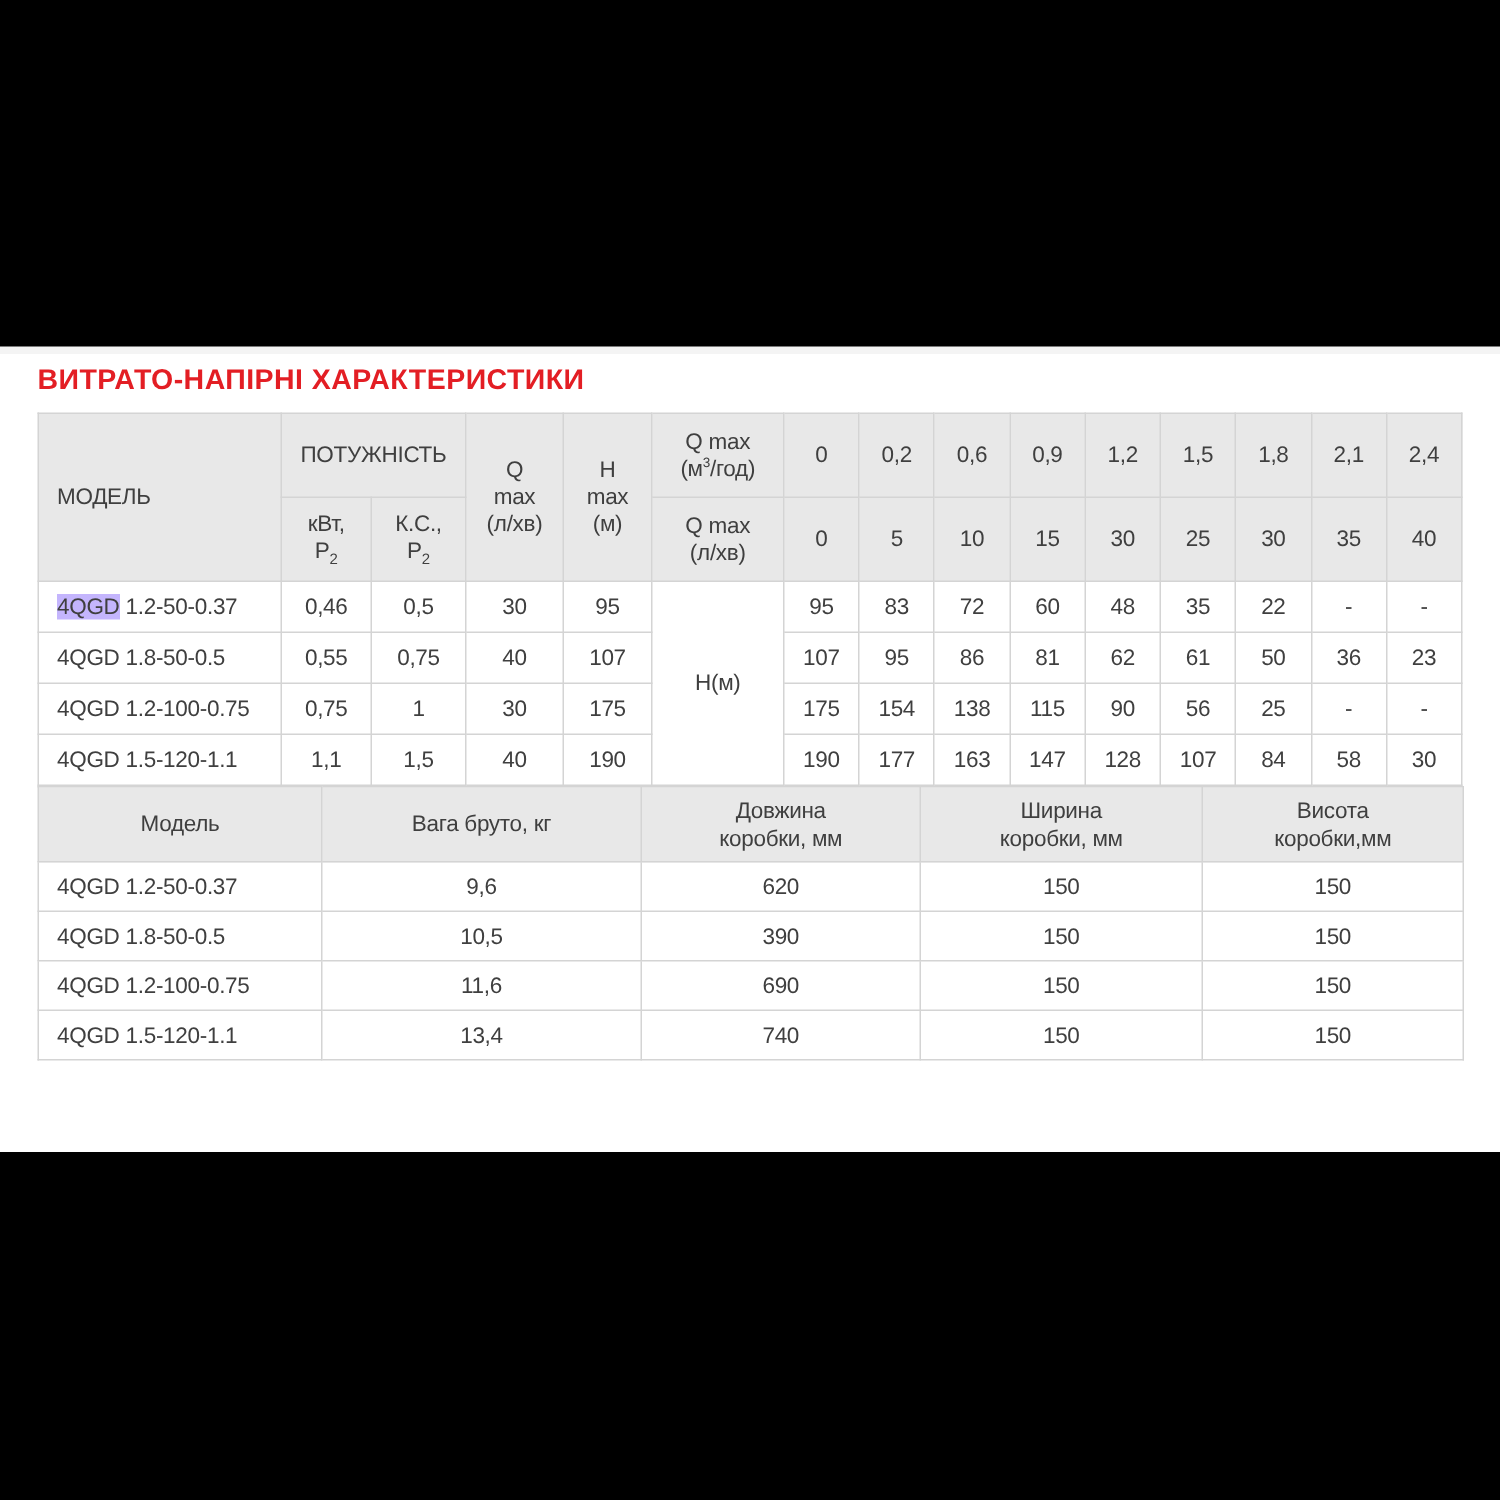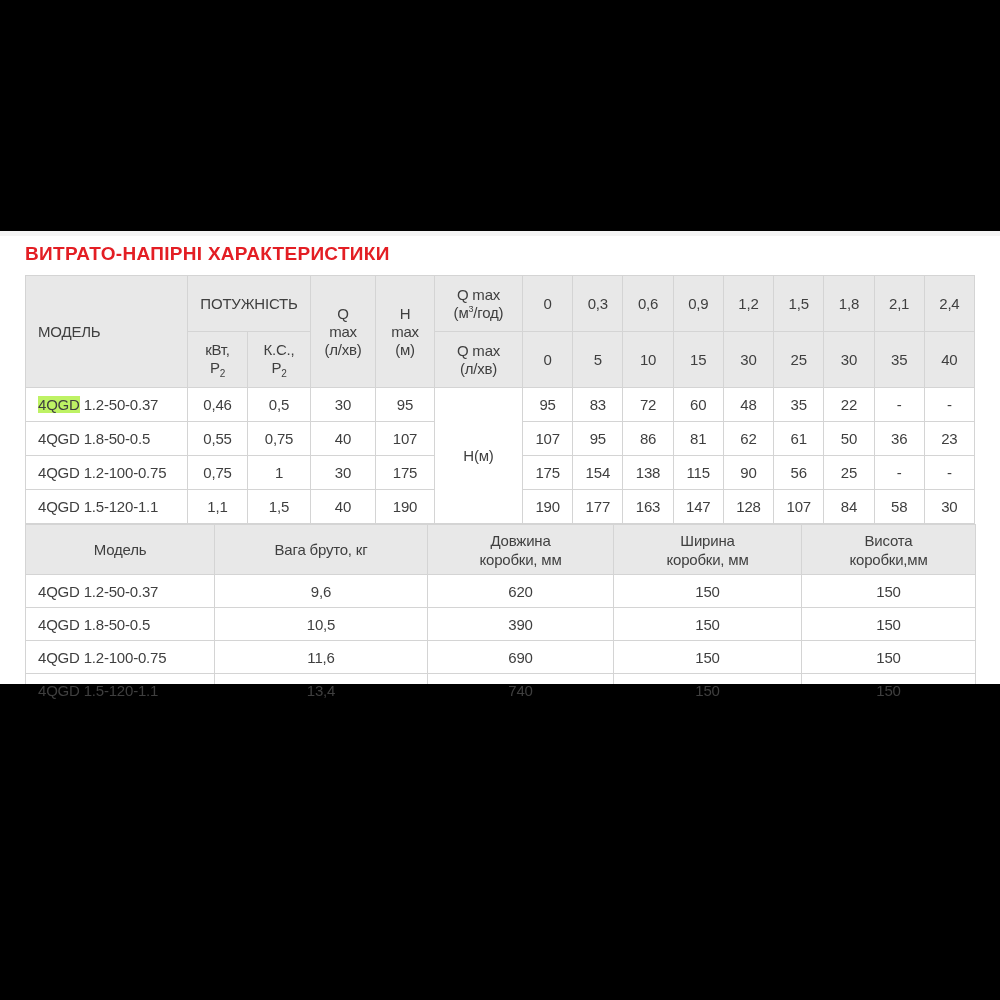--- a/index.html
+++ b/index.html
@@ -5,21 +5,21 @@
   * { margin: 0; padding: 0; box-sizing: border-box; }
   html, body { width: 1000px; height: 1000px; overflow: hidden; }
   body {
     background: #000;
     font-family: "Liberation Sans", "DejaVu Sans", sans-serif;
     color: #3f3f3f;
   }
   .letterbox-top { height: 231px; background: #000; }
   .letterbox-bottom { height: 232px; background: #000; }
   .content {
-    height: 453px;
+    height: 537px;
     background: linear-gradient(#f4f4f4 0px, #f4f4f4 5px, #ffffff 5px);
     padding: 13px 25px 0 25px;
   }
   .section-title {
     font-size: 19px;
     line-height: 20px;
     font-weight: bold;
     color: #e31e24;
     letter-spacing: 0.3px;
   }
@@ -42,21 +42,21 @@
   }
   .hd td { background: #e8e8e8; }
   .t1 .hrow td { height: 56px; }
   .t1 .drow td { height: 34px; }
   .t2 .hrow td { height: 50px; white-space: pre-line; line-height: 19px; }
   .t2 .drow td { height: 33px; }
   td.al { text-align: left; padding-left: 12px; }
   .ln { line-height: 18px; }
   sub { font-size: 10px; line-height: 10px; }
   sup { font-size: 9px; line-height: 9px; }
-  .hl { background: #bef264; }
+  .hl { background: #c4b5fd; }
 </style>
 </head>
 <body>
 
 <div class="letterbox-top"></div>
 
 <div class="content">
 
   <div class="section-title first">ВИТРАТО-НАПІРНІ ХАРАКТЕРИСТИКИ</div>
 
@@ -90,21 +90,21 @@
       <td rowspan="2">
         <div class="ln">H</div>
         <div class="ln">max</div>
         <div class="ln">(м)</div>
       </td>
       <td>
         <div class="ln">Q max</div>
         <div class="ln"><span>(м</span><sup>3</sup><span>/год)</span></div>
       </td>
       <td>0</td>
-      <td>0,3</td>
+      <td>0,2</td>
       <td>0,6</td>
       <td>0,9</td>
       <td>1,2</td>
       <td>1,5</td>
       <td>1,8</td>
       <td>2,1</td>
       <td>2,4</td>
     </tr>
     <tr class="hd hrow">
       <td>

